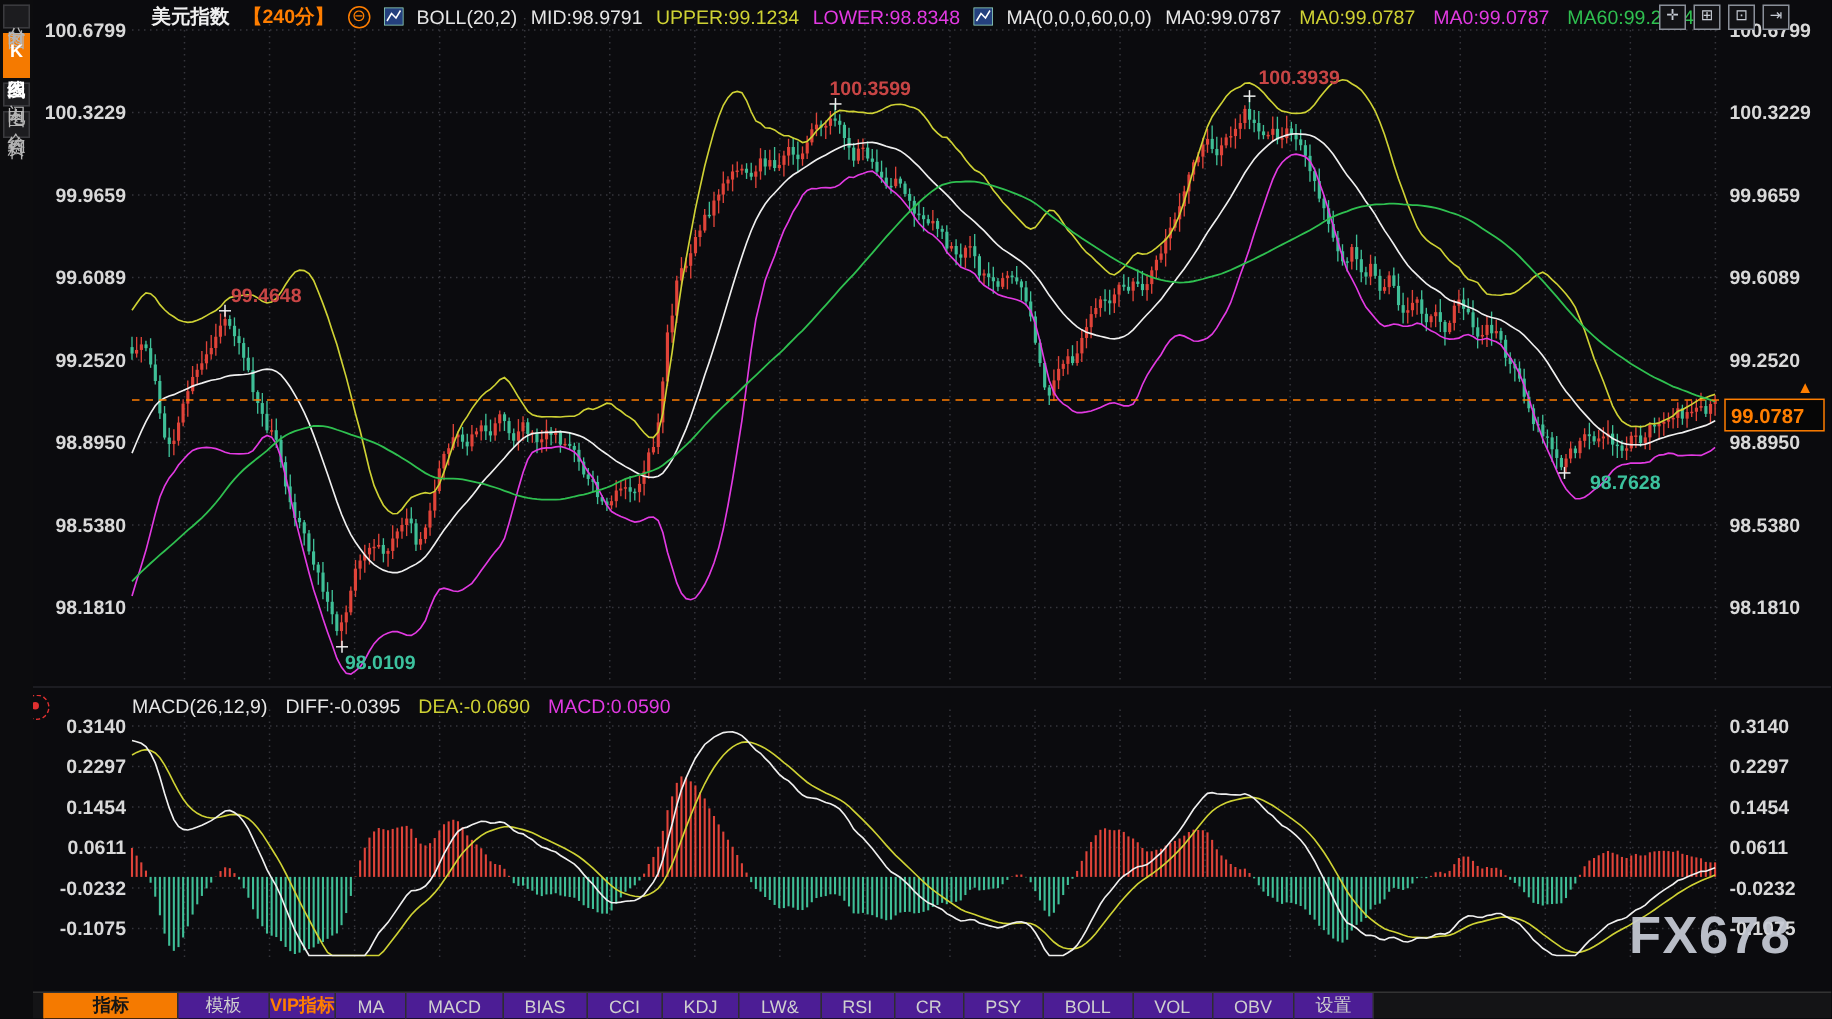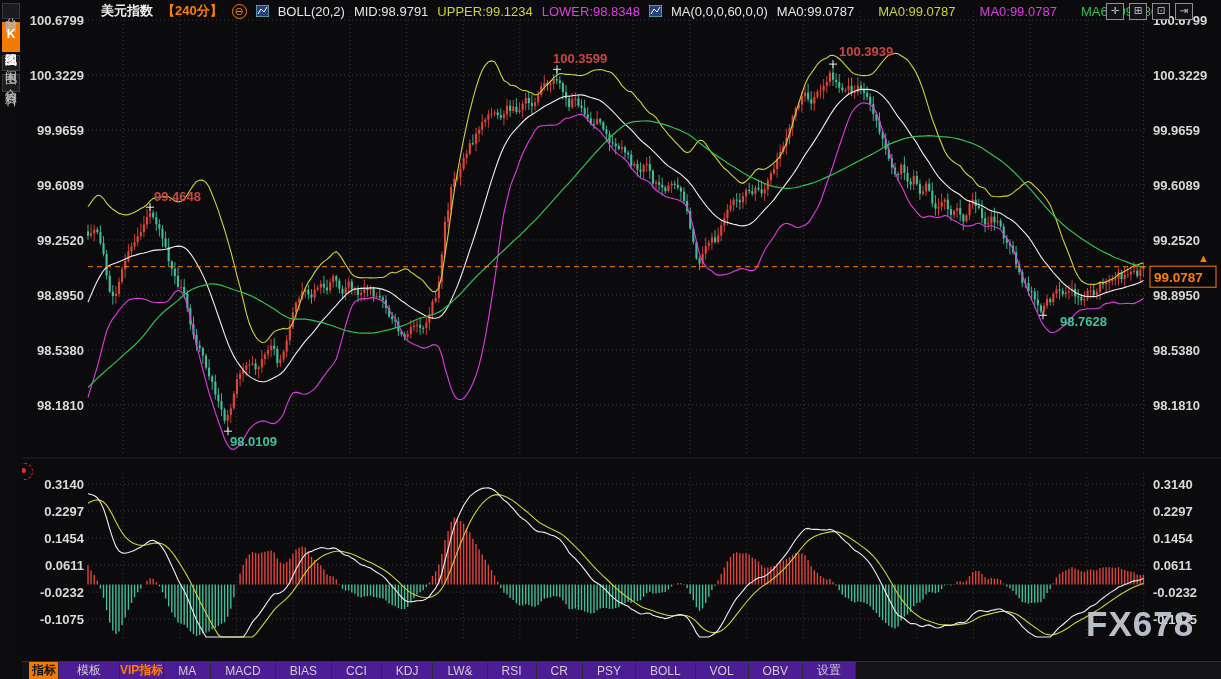--- a/index.html
+++ b/index.html
@@ -38,21 +38,21 @@
   #period-btn .arr{font-size:10px;margin-left:4px;}
   .dlabel{position:absolute;top:2px;transform:translateX(-50%);color:#ededed;font-size:13px;font-weight:700;white-space:nowrap;}
   .dlabel.hl{color:#ff7e00;background:#0e0c08;padding:0 5px;}
   #cornertag{position:absolute;left:1149px;top:1px;width:70px;height:17px;background:#0c0c0c;color:#ff7e00;
              font-size:13px;font-weight:700;line-height:17px;padding-left:4px;}
   
   #toolbar{position:absolute;left:0;top:661px;width:1221px;height:18px;background:#141416;border-top:1px solid #333;
            display:flex;align-items:stretch;z-index:30;padding-left:30px;box-sizing:border-box;}
   .tb{display:flex;align-items:center;padding:0 14px;font-size:12px;color:#cfcfcf;background:#4c1d95;
       border-right:1px solid #2d2d31;border-left:1px solid #2d2d31;margin-left:-1px;cursor:pointer;white-space:nowrap;}
-  .tb.primary{background:#f57a00;color:#151515;font-weight:700;border-color:#f57a00;padding:0 2px;}
+  .tb.primary{background:#f57a00;color:#151515;font-weight:700;border-color:#f57a00;padding:0 32px;}
   .tb.vip{color:#ff7e00;font-weight:700;padding:0 0;}
   .tb.plain{padding:0 18px;}
   
   #watermark{position:absolute;left:1086px;top:604px;font-size:35px;font-weight:700;color:#c7cbd5;opacity:.93;
              z-index:60;letter-spacing:1px;pointer-events:none;}
 </style>
 </head>
 <body>
 
 <div id="app">
@@ -1240,39 +1240,45 @@
     <span class="wh">MID:98.9791</span>
     <span class="yl">UPPER:99.1234</span>
     <span class="mg">LOWER:98.8348</span>
     <span class="mi">
       <svg width="13" height="12">
           <rect x="0" y="0" width="13" height="12" fill="#24407e" stroke="#9db"></rect>
           <polyline points="2,9 5,4 8,7 11,2" fill="none" stroke="#fff" stroke-width="1"></polyline>
         </svg>
     </span>
     <span class="wh">MA(0,0,0,60,0,0)</span>
-    <span id="ma-values" style="display:flex;gap:24px;">
+    <span id="ma-values" style="display:flex;gap:12px;">
         <span style="color: rgb(232, 232, 232);">MA0:99.0787</span>
         <span style="color: rgb(207, 210, 52);">MA0:99.0787</span>
         <span style="color: rgb(226, 58, 226);">MA0:99.0787</span>
         <span style="color: rgb(47, 192, 80);">MA60:99.2804</span>
       </span>
   </div>
 
   <div id="topright">
       <span class="tico">✛</span>
       <span class="tico">⊞</span>
       <span class="tico">⊡</span>
       <span class="tico">⇥</span>
     </div>
 
   <span id="alarm">
       <i></i>
     </span>
 
+  <div id="macdheader">
+    <span class="wh">MACD(26,12,9)</span>
+    <span class="wh">DIFF:-0.0395</span>
+    <span class="yl">DEA:-0.0690</span>
+    <span class="mg">MACD:0.0590</span>
+  </div>
 
 
   <div id="toolbar">
       <span class="tb primary">指标</span>
       <span class="tb plain">模板</span>
       <span class="tb vip">VIP指标</span>
       <span class="tb">MA</span>
       <span class="tb">MACD</span>
       <span class="tb">BIAS</span>
       <span class="tb">CCI</span>

